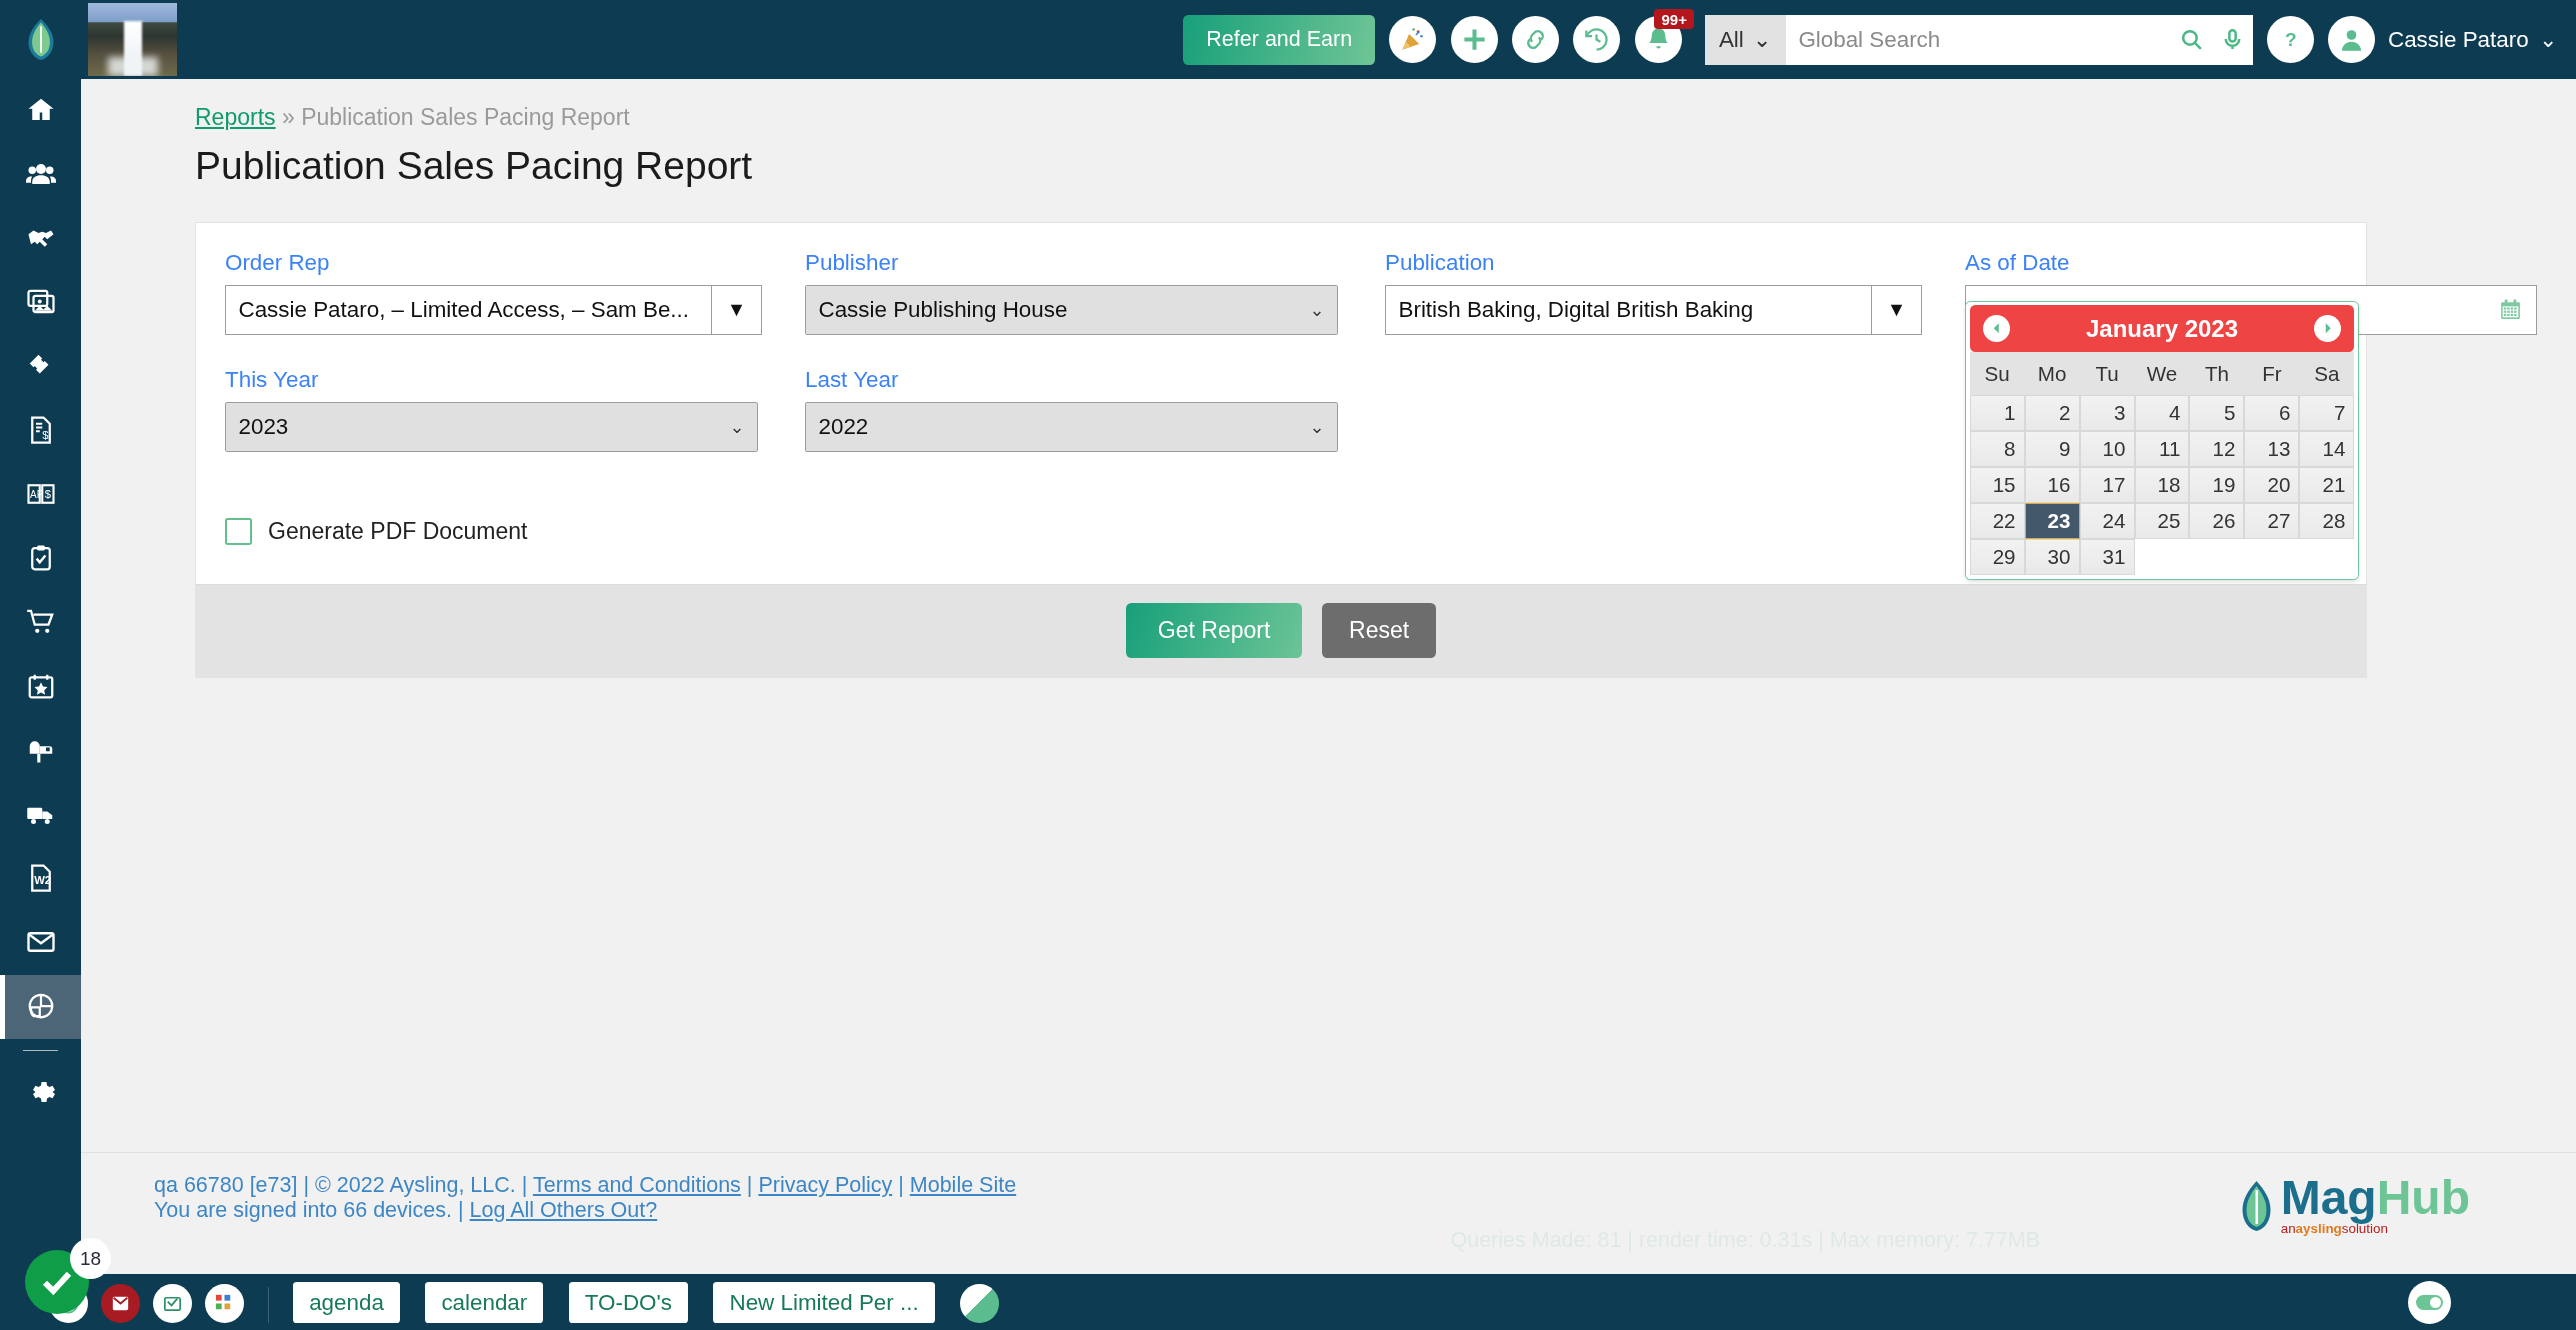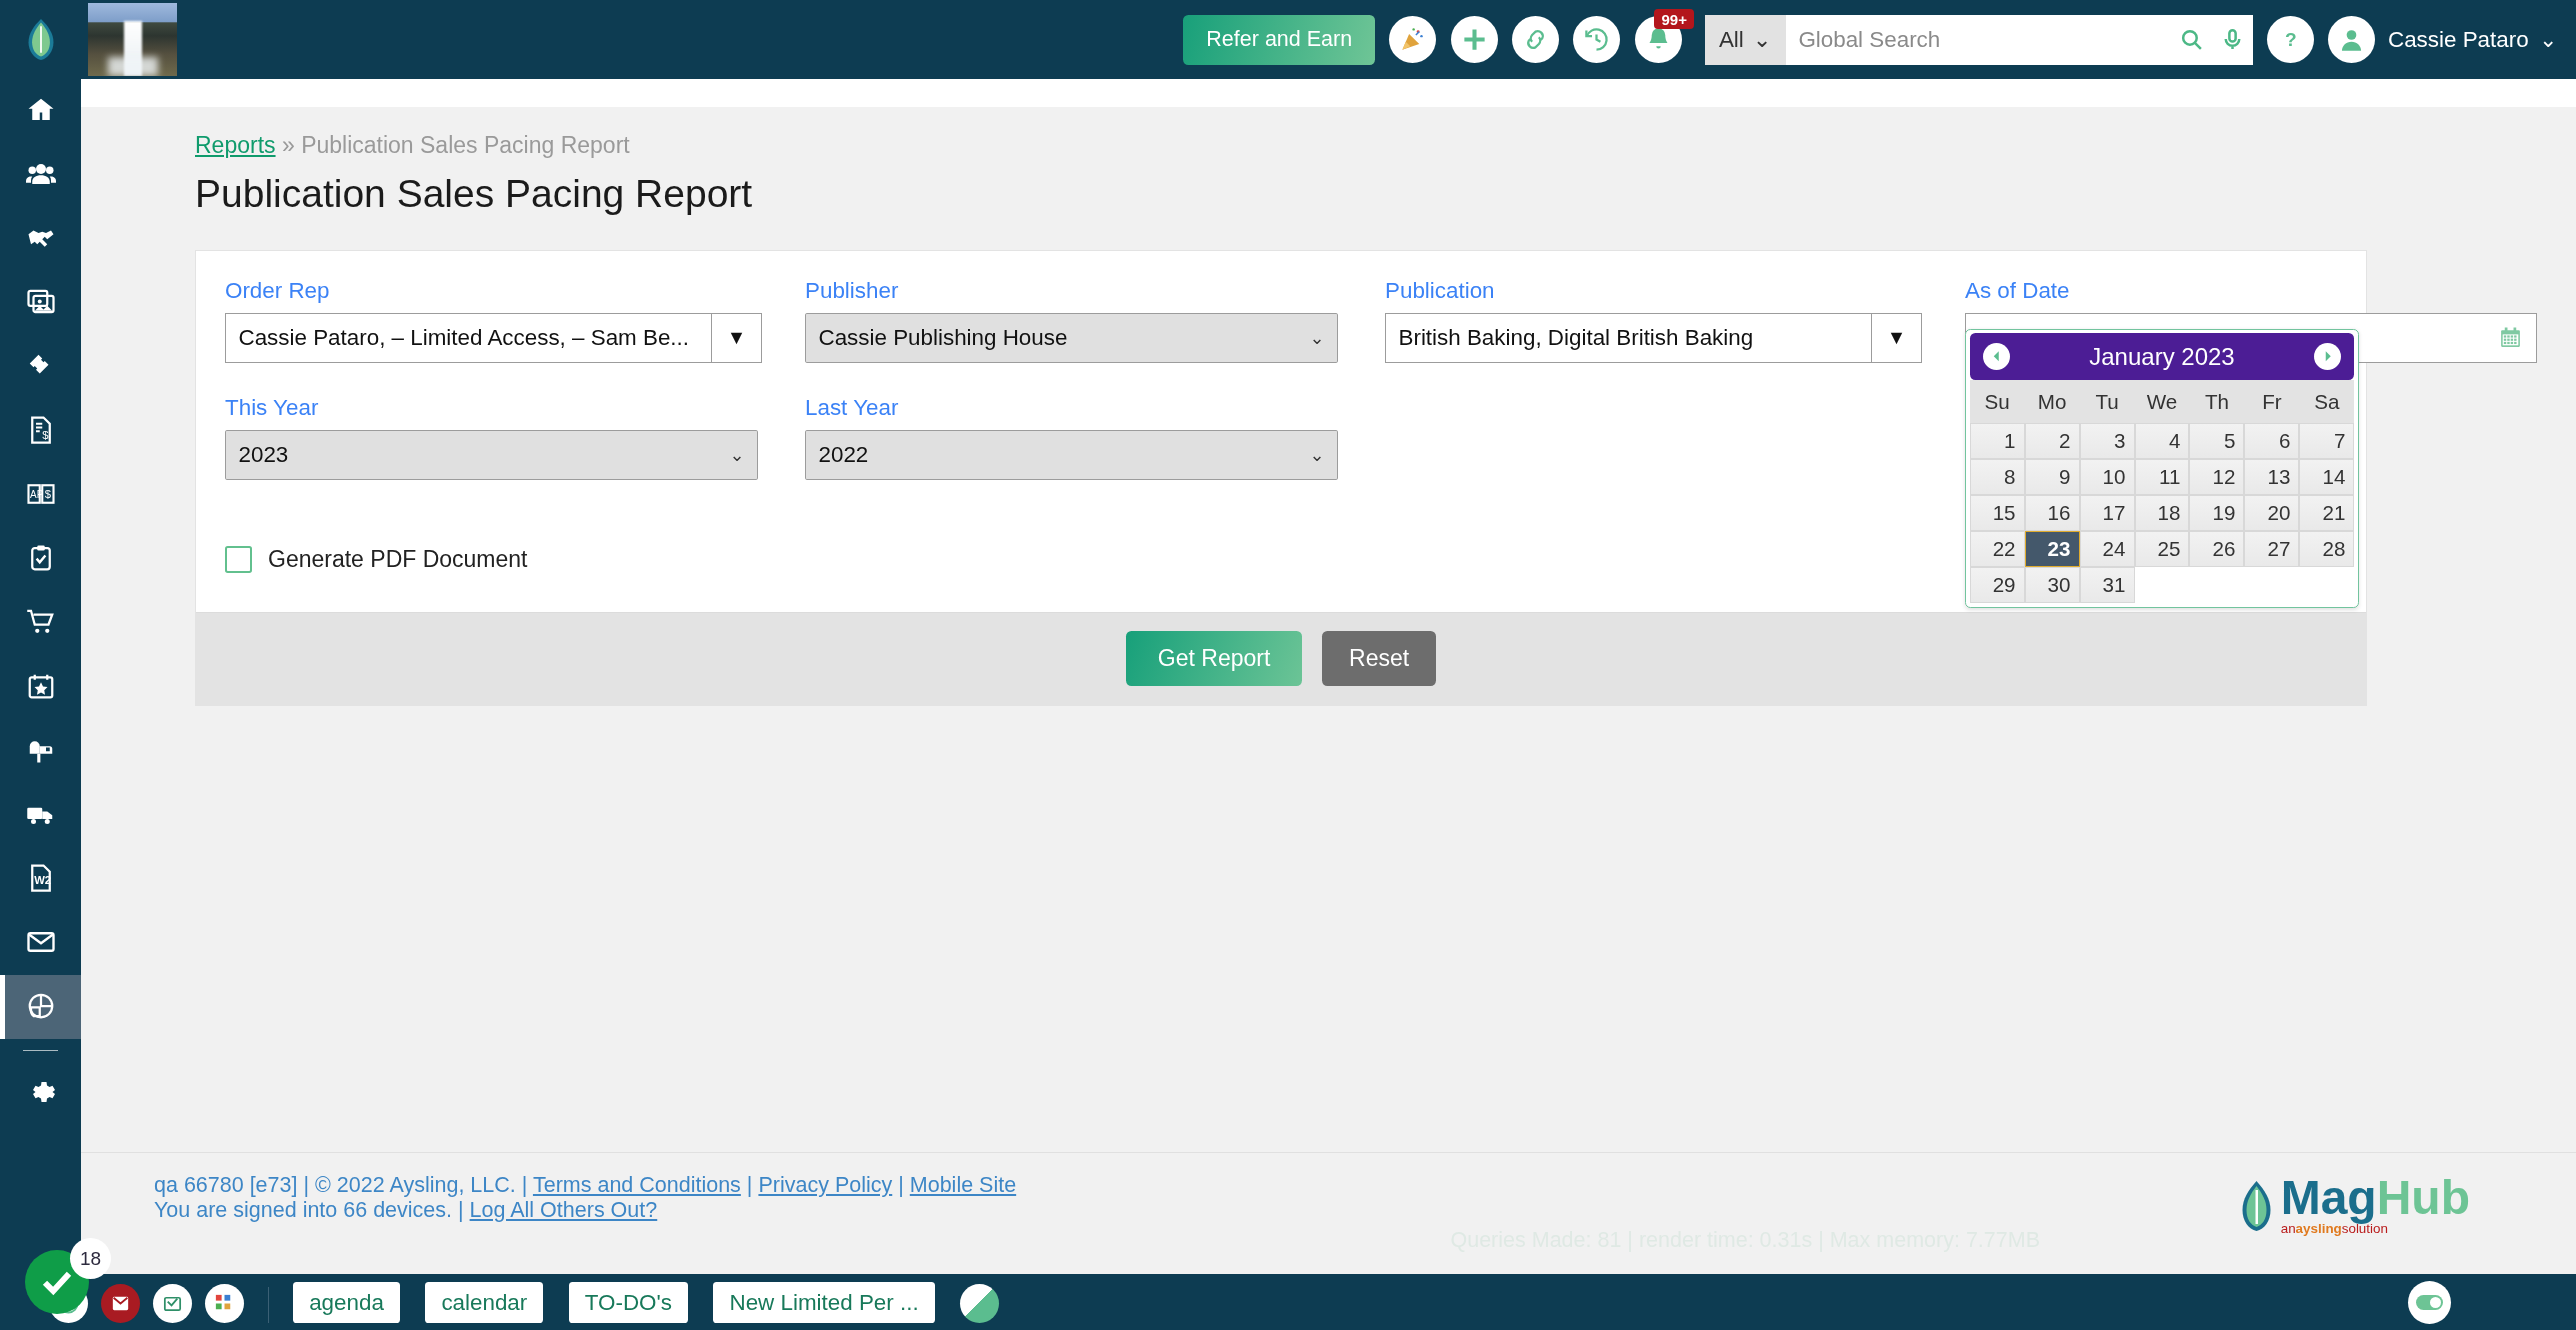--- a/index.html
+++ b/index.html
@@ -99,21 +99,21 @@
   .search-act svg { width: 25px; height: 25px; stroke:#4cb886; fill:none; stroke-width:2.4; }
   #user-name {
     color: #fff; font-size: 22.4px; margin-left: 12.5px; white-space: nowrap;
   }
   #user-caret { color:#fff; font-size: 21.5px; margin: 0 19.7px 0 10.7px; }
 
   
   #page {
     position: absolute; left: 81px; top: 79px;
     width: 2496px; height: 1073px;
-    background: #f1f1f1; overflow: hidden; margin-top: 28px;
+    background: #f1f1f1; overflow: hidden;
   }
   #breadcrumb {
     padding: 25px 0 0 114px; font-size: 23px; color: #9a9a9a;
   }
   #breadcrumb a {
     color: #0f9b6c; text-decoration: underline; cursor: pointer;
   }
   #page-title {
     padding: 12.5px 0 0 114px; font-size: 39px; color: #1b1b1b; font-weight: normal;
   }
@@ -191,23 +191,23 @@
   }
   #cal-trigger { width: 30px; display: flex; align-items: center; justify-content: center; cursor: pointer; }
 
   #datepicker {
     position: absolute; left: 0; top: 51px; width: 394px;
     background: #fff; border: 0.9px solid #72c49e; border-radius: 5.4px;
     padding: 3.6px; z-index: 25;
     box-shadow: 0 1.8px 4.5px rgba(0,0,0,.12);
   }
   #dp-head {
-    background: #4c1d95; border-radius: 5.4px; height: 47px;
+    background: #ef4444; border-radius: 5.4px; height: 47px;
     display: flex; align-items: center; justify-content: space-between;
-    padding: 0 13px; color: #fff;
+    padding: 0 13px; color: #fff; font-weight: bold;
   }
   #dp-title { font-size: 24px; }
   .dp-nav {
     width: 27px; height: 27px; border-radius: 50%; background: #fff;
     display: flex; align-items: center; justify-content: center; cursor: pointer;
   }
   .dp-nav svg { width: 12.5px; height: 12.5px; fill: #5bbd8f; }
   #dp-grid { width: 100%; border-collapse: separate; border-spacing: 0.9px; }
   #dp-grid th {
     background: #e3e3e3; color: #333; font-size: 20.6px; font-weight: normal;

